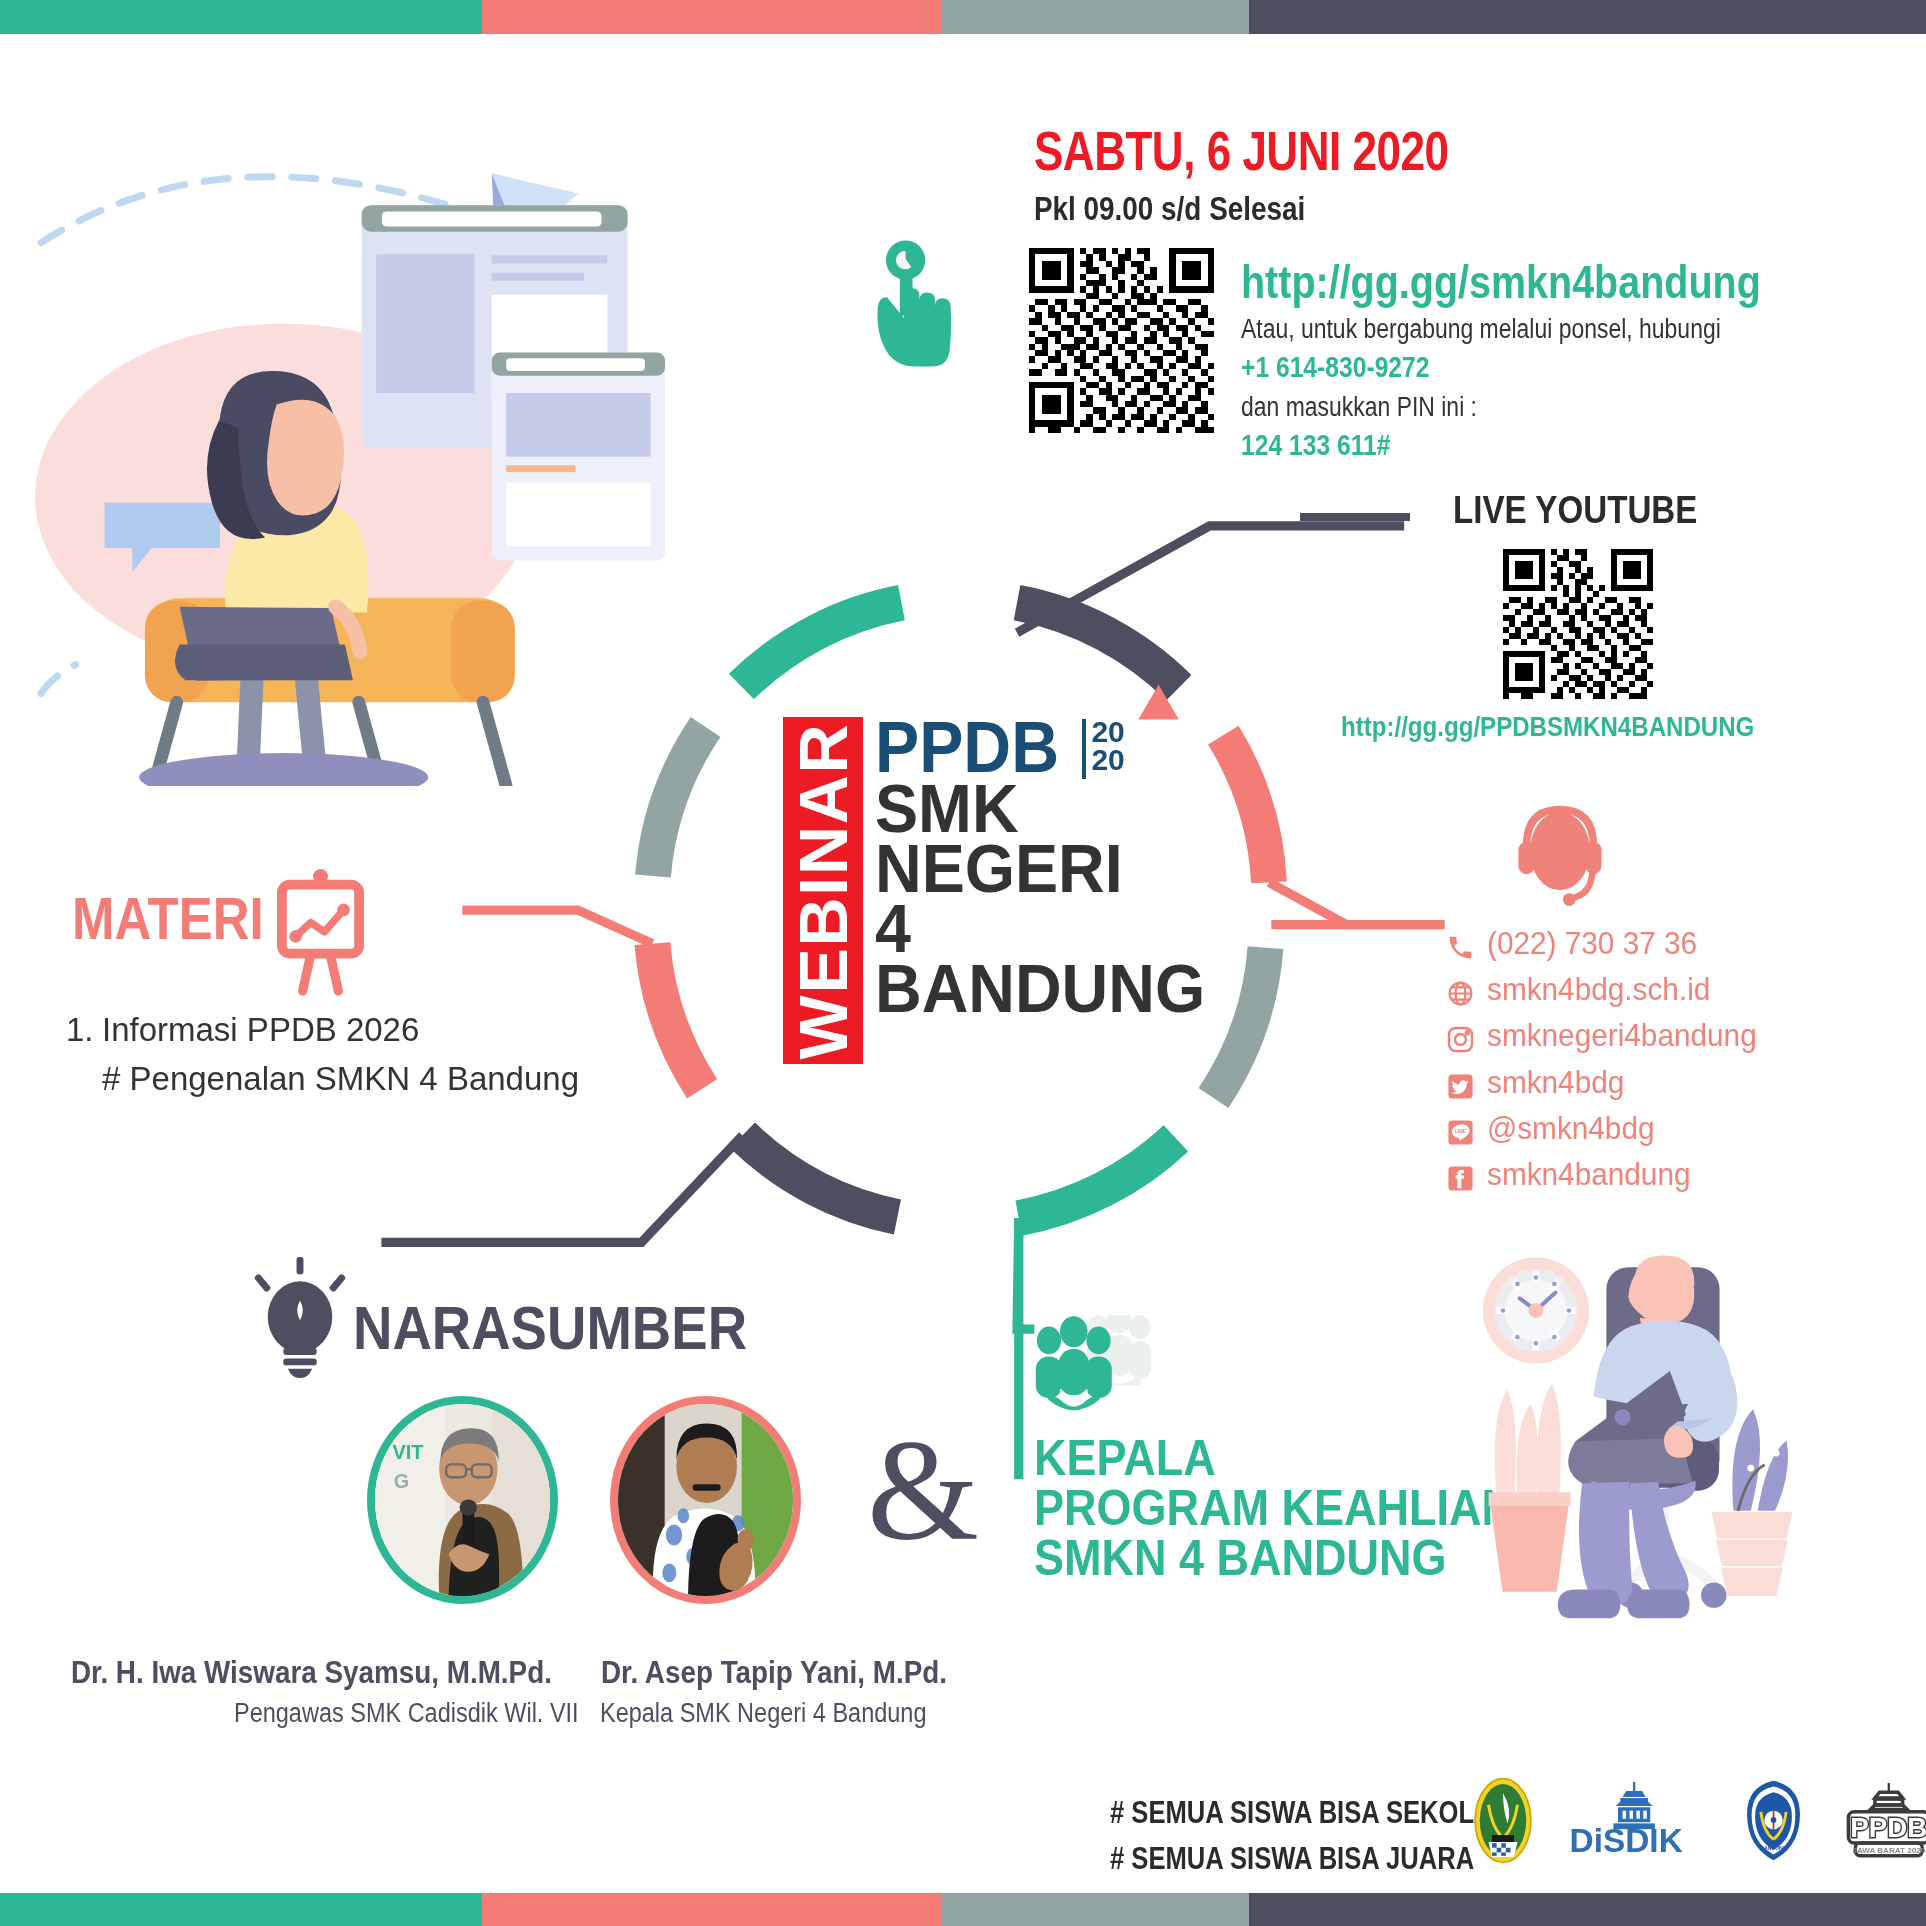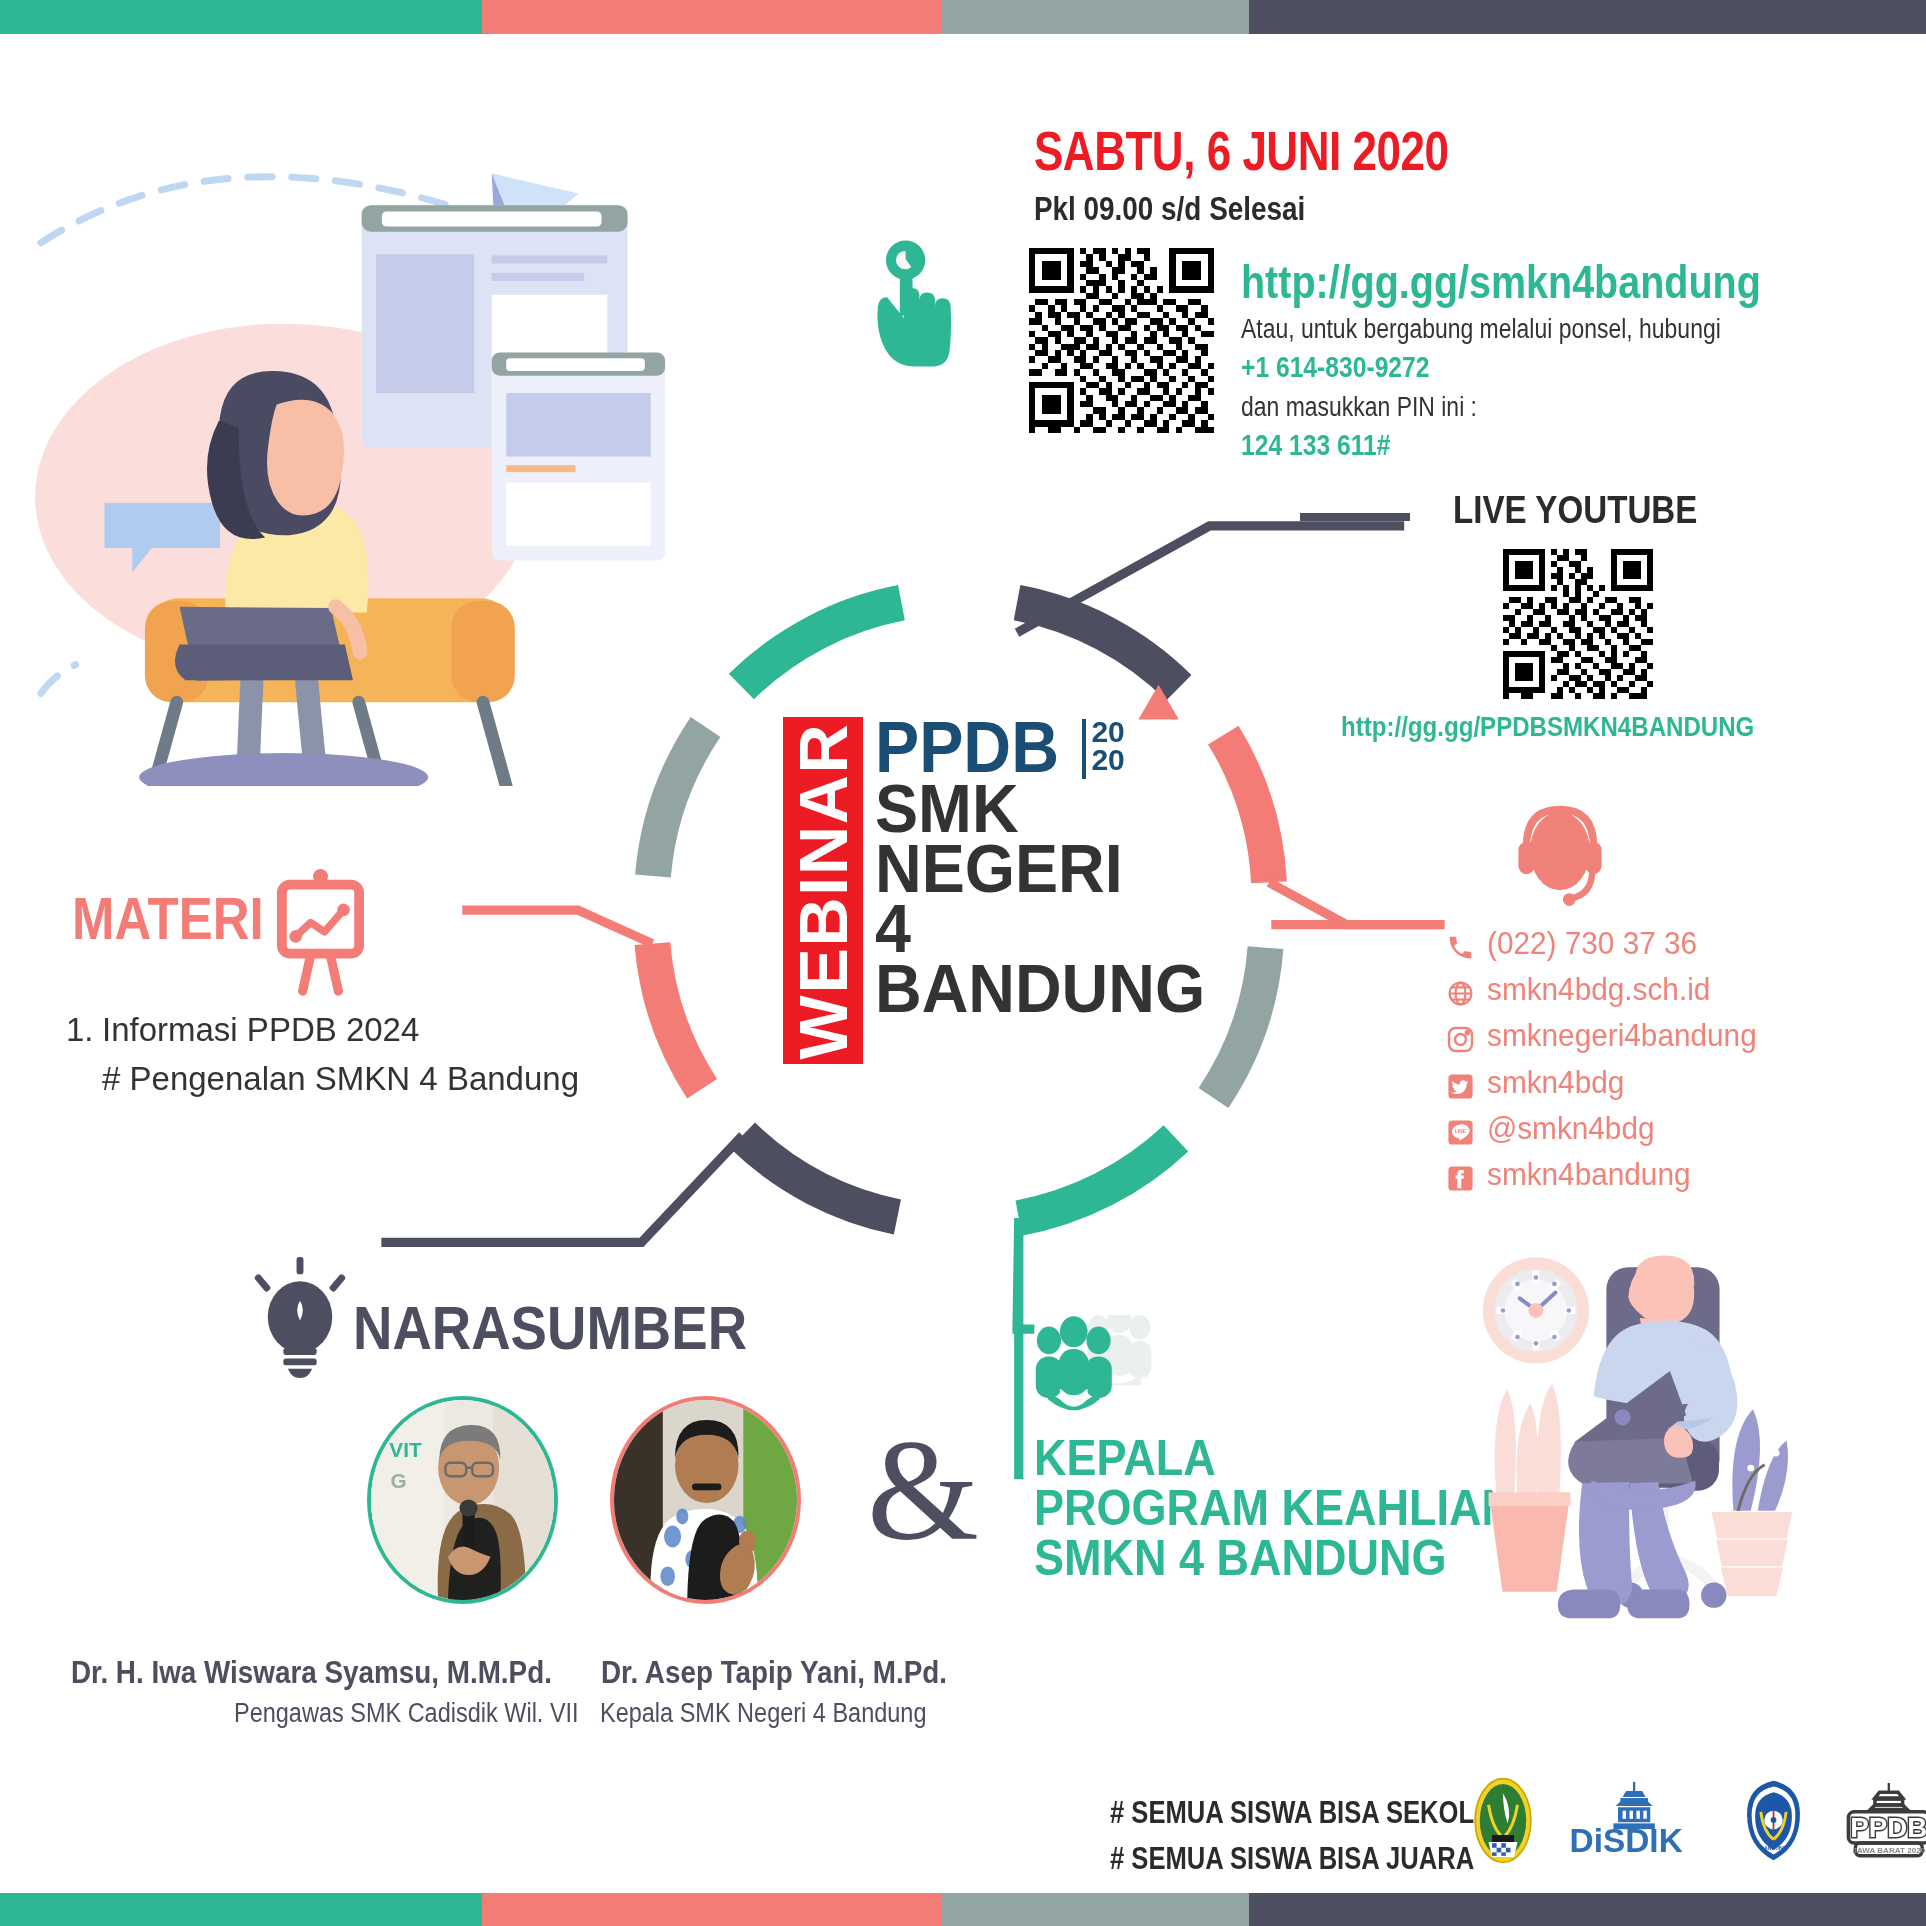--- a/index.html
+++ b/index.html
@@ -145,21 +145,21 @@
   
   #bulb-icon { left: 251px; top: 1257px; }
   #narasumber-title {
     left: 353px; top: 1292px;
     font-family: "Liberation Sans Narrow","Liberation Sans", sans-serif;
     font-weight: 700; font-size: 62px; color: #4D4E5F;
     transform: scaleX(0.88); transform-origin: left center; white-space: nowrap;
   }
   .speaker-photo {
     position: absolute; width: 191px; height: 208px; border-radius: 50%;
-    overflow: hidden; border: 4px solid #fca5a5;
+    overflow: hidden; border: 8px solid #fca5a5;
   }
   #photo-1 { left: 367px; top: 1396px; border-color: #2EB795; }
   #photo-2 { left: 610px; top: 1396px; border-color: #F47C76; }
   .ph-inner { width: 100%; height: 100%; position: relative; }
   #ampersand {
     left: 867px; top: 1419px;
     font-family: "Liberation Serif", serif;
     font-size: 144px; font-weight: 400; color: #4D4E5F; line-height: 1;
   }
   .sp-name {
@@ -817,21 +817,21 @@
   <circle cx="105" cy="16" r="13" fill="#F47C76"></circle>
   <rect x="38" y="30" width="134" height="120" rx="14" fill="none" stroke="#F47C76" stroke-width="17"></rect>
   <polyline points="62,120 88,96 112,112 145,74" fill="none" stroke="#F47C76" stroke-width="13" stroke-linecap="round" stroke-linejoin="round"></polyline>
   <circle cx="62" cy="120" r="11" fill="#F47C76"></circle>
   <circle cx="145" cy="74" r="11" fill="#F47C76"></circle>
   <path d="M88 152 L74 215" stroke="#F47C76" stroke-width="16" stroke-linecap="round"></path>
   <path d="M122 152 L136 215" stroke="#F47C76" stroke-width="16" stroke-linecap="round"></path>
 </svg>
 </div>
 <ul class="abs" id="materi-list">
-  <li><span class="num">1.</span><span>Informasi PPDB 2024</span></li>
+  <li><span class="num">1.</span><span>Informasi PPDB 2026</span></li>
   <li class="sub"><span># Pengenalan SMKN 4 Bandung</span></li>
 </ul>
 
 <div class="abs" id="headset-icon">
 <svg width="104" height="116" viewBox="0 0 180 200">
   <path d="M90 16 q-58 0 -58 64 v22" fill="none" stroke="#F08279" stroke-width="13"></path>
   <path d="M90 16 q58 0 58 64 v22" fill="none" stroke="#F08279" stroke-width="13"></path>
   <ellipse cx="90" cy="88" rx="52" ry="68" fill="#F08279"></ellipse>
   <rect x="18" y="72" width="28" height="56" rx="14" fill="#F08279"></rect>
   <rect x="134" y="72" width="28" height="56" rx="14" fill="#F08279"></rect>

